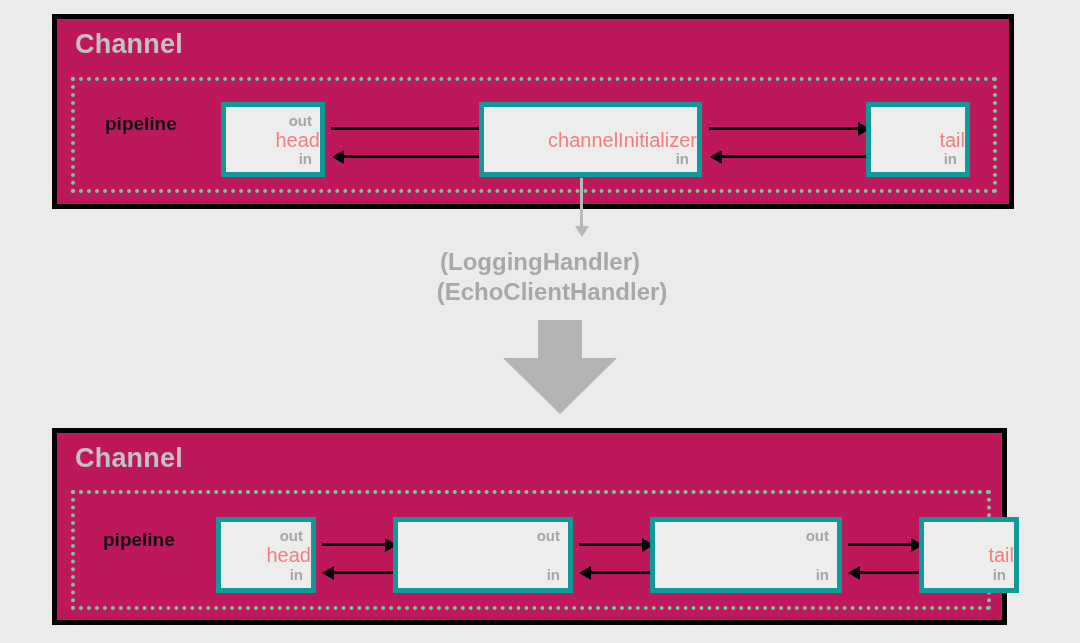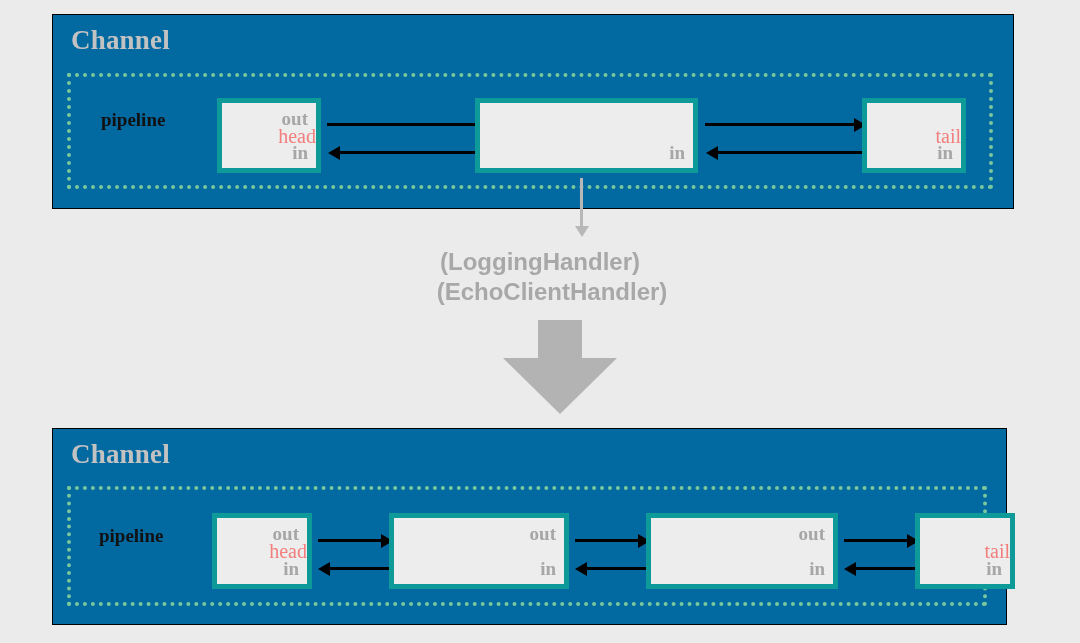--- a/index.html
+++ b/index.html
@@ -12,23 +12,22 @@
     height: 643px;
     position: relative;
     font-family: "Liberation Sans", sans-serif;
     overflow: hidden;
   }
 
   
   .channel-frame {
     position: absolute;
     box-sizing: border-box;
-    border: 1px solid #000000;
-    background: #0369a1;
-    font-family: Liberation Serif, serif;
+    border: 5px solid #000000;
+    background: #be185d;
   }
   #channel-top   { left: 52px;  top: 14px;  width: 962px; height: 195px; }
   #channel-bottom{ left: 52px;  top: 428px; width: 955px; height: 197px; }
 
   .channel-title {
     position: absolute;
     left: 18px;
     top: 10px;
     font-size: 27px;
     font-weight: bold;
@@ -73,21 +72,21 @@
     text-align: right;
     color: #f27e7e;
     font-size: 20px;
     white-space: nowrap;
     line-height: 1;
   }
   .handler-name.small { font-size: 18px; }
   .tag-out, .tag-in {
     position: absolute;
     color: #a6a6a6;
-    font-size: 19px;
+    font-size: 15px;
     font-weight: bold;
     line-height: 1;
   }
   .tag-out { right: 8px; top: 6px; }
   .tag-in  { right: 8px; bottom: 6px; margin-top: 24px; }
 
   
   .arrow-pair { position: absolute; }
   .arrow-line {
     position: absolute;
@@ -172,20 +171,21 @@
     <div class="arrow-pair" style="left:256px; top:21px; width:152px; height:75px;">
       <div class="arrow-line" style="left:0; top:25px; width:150px;">
         <div class="arrow-head right"></div>
       </div>
       <div class="arrow-line" style="left:12px; top:53px; width:150px;">
         <div class="arrow-head left"></div>
       </div>
     </div>
 
     <div class="handler-box" style="left:404px; top:21px; width:223px; height:75px;">
+      <span class="handler-name">channelInitializer</span>
       <span class="tag-in">in</span>
     </div>
 
     <div class="arrow-pair" style="left:634px; top:21px; width:152px; height:75px;">
       <div class="arrow-line" style="left:0; top:25px; width:150px;">
         <div class="arrow-head right"></div>
       </div>
       <div class="arrow-line" style="left:12px; top:53px; width:150px;">
         <div class="arrow-head left"></div>
       </div>

